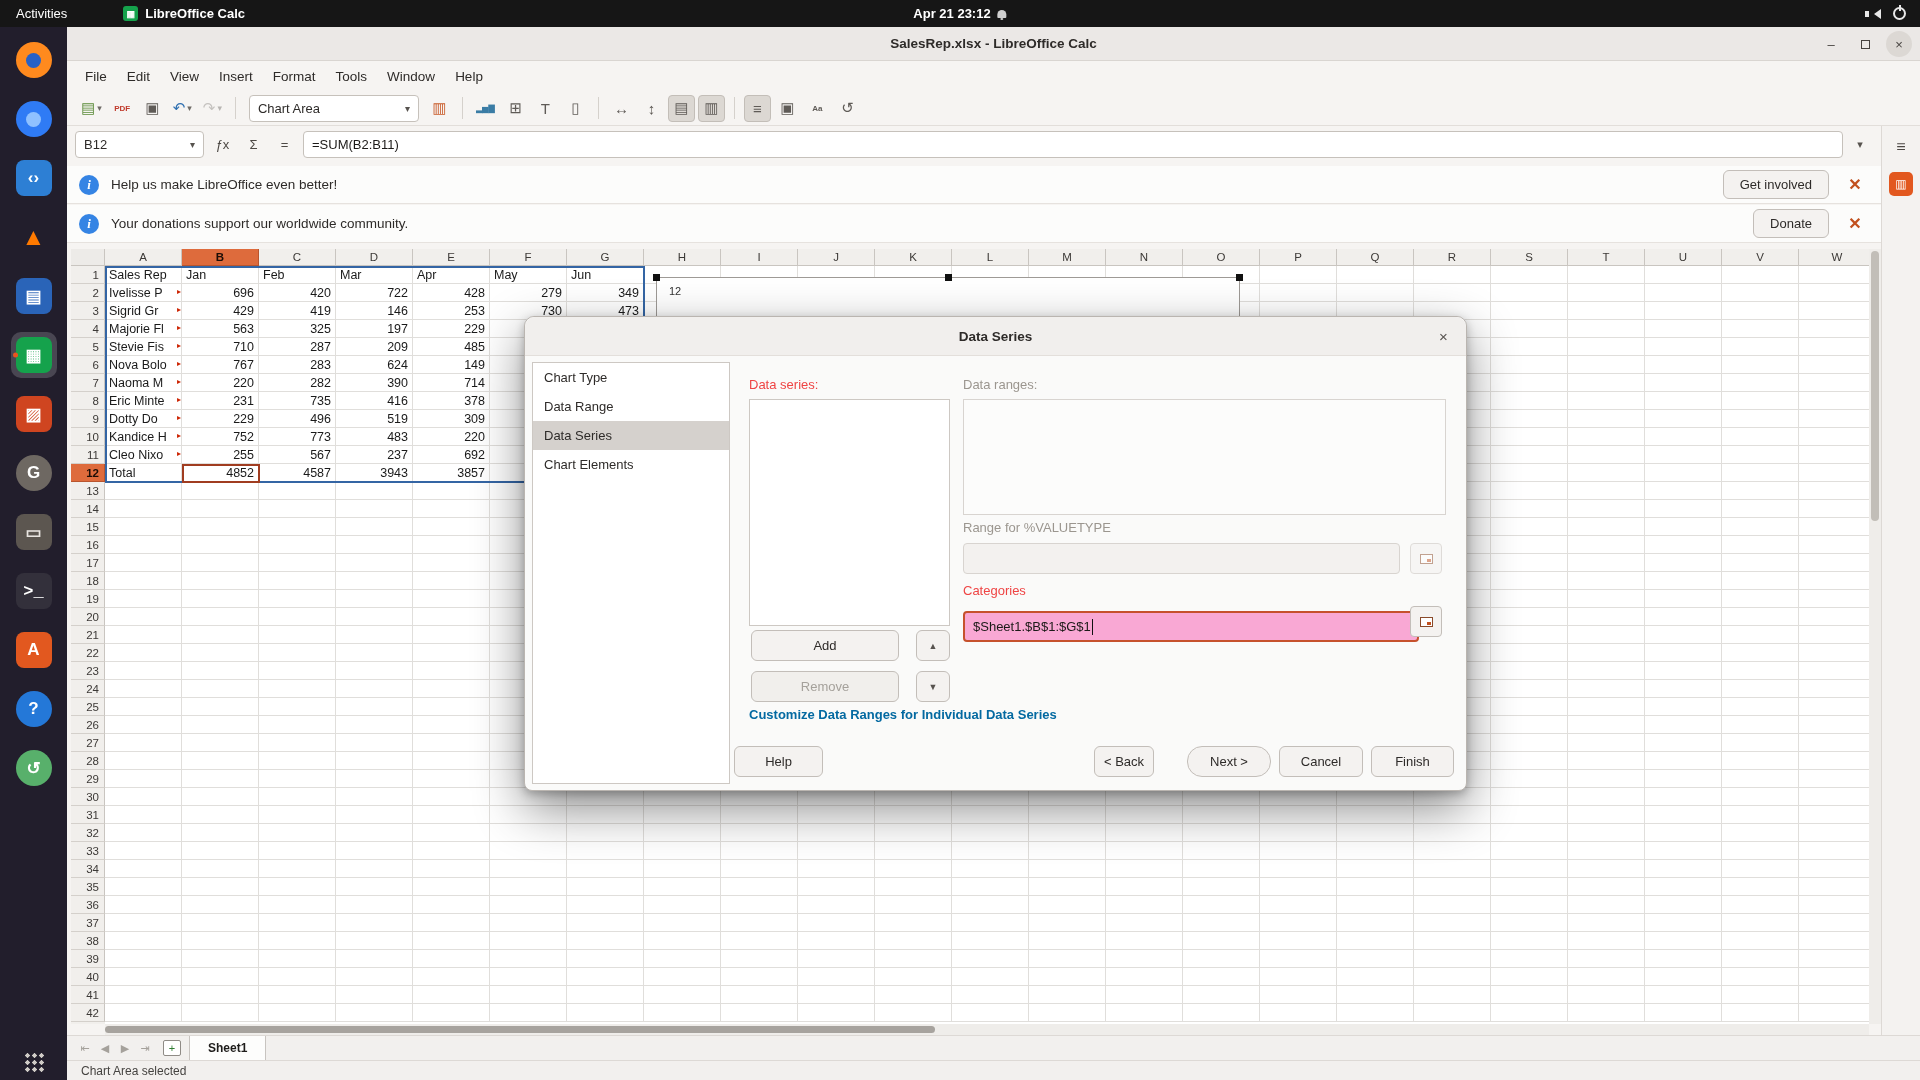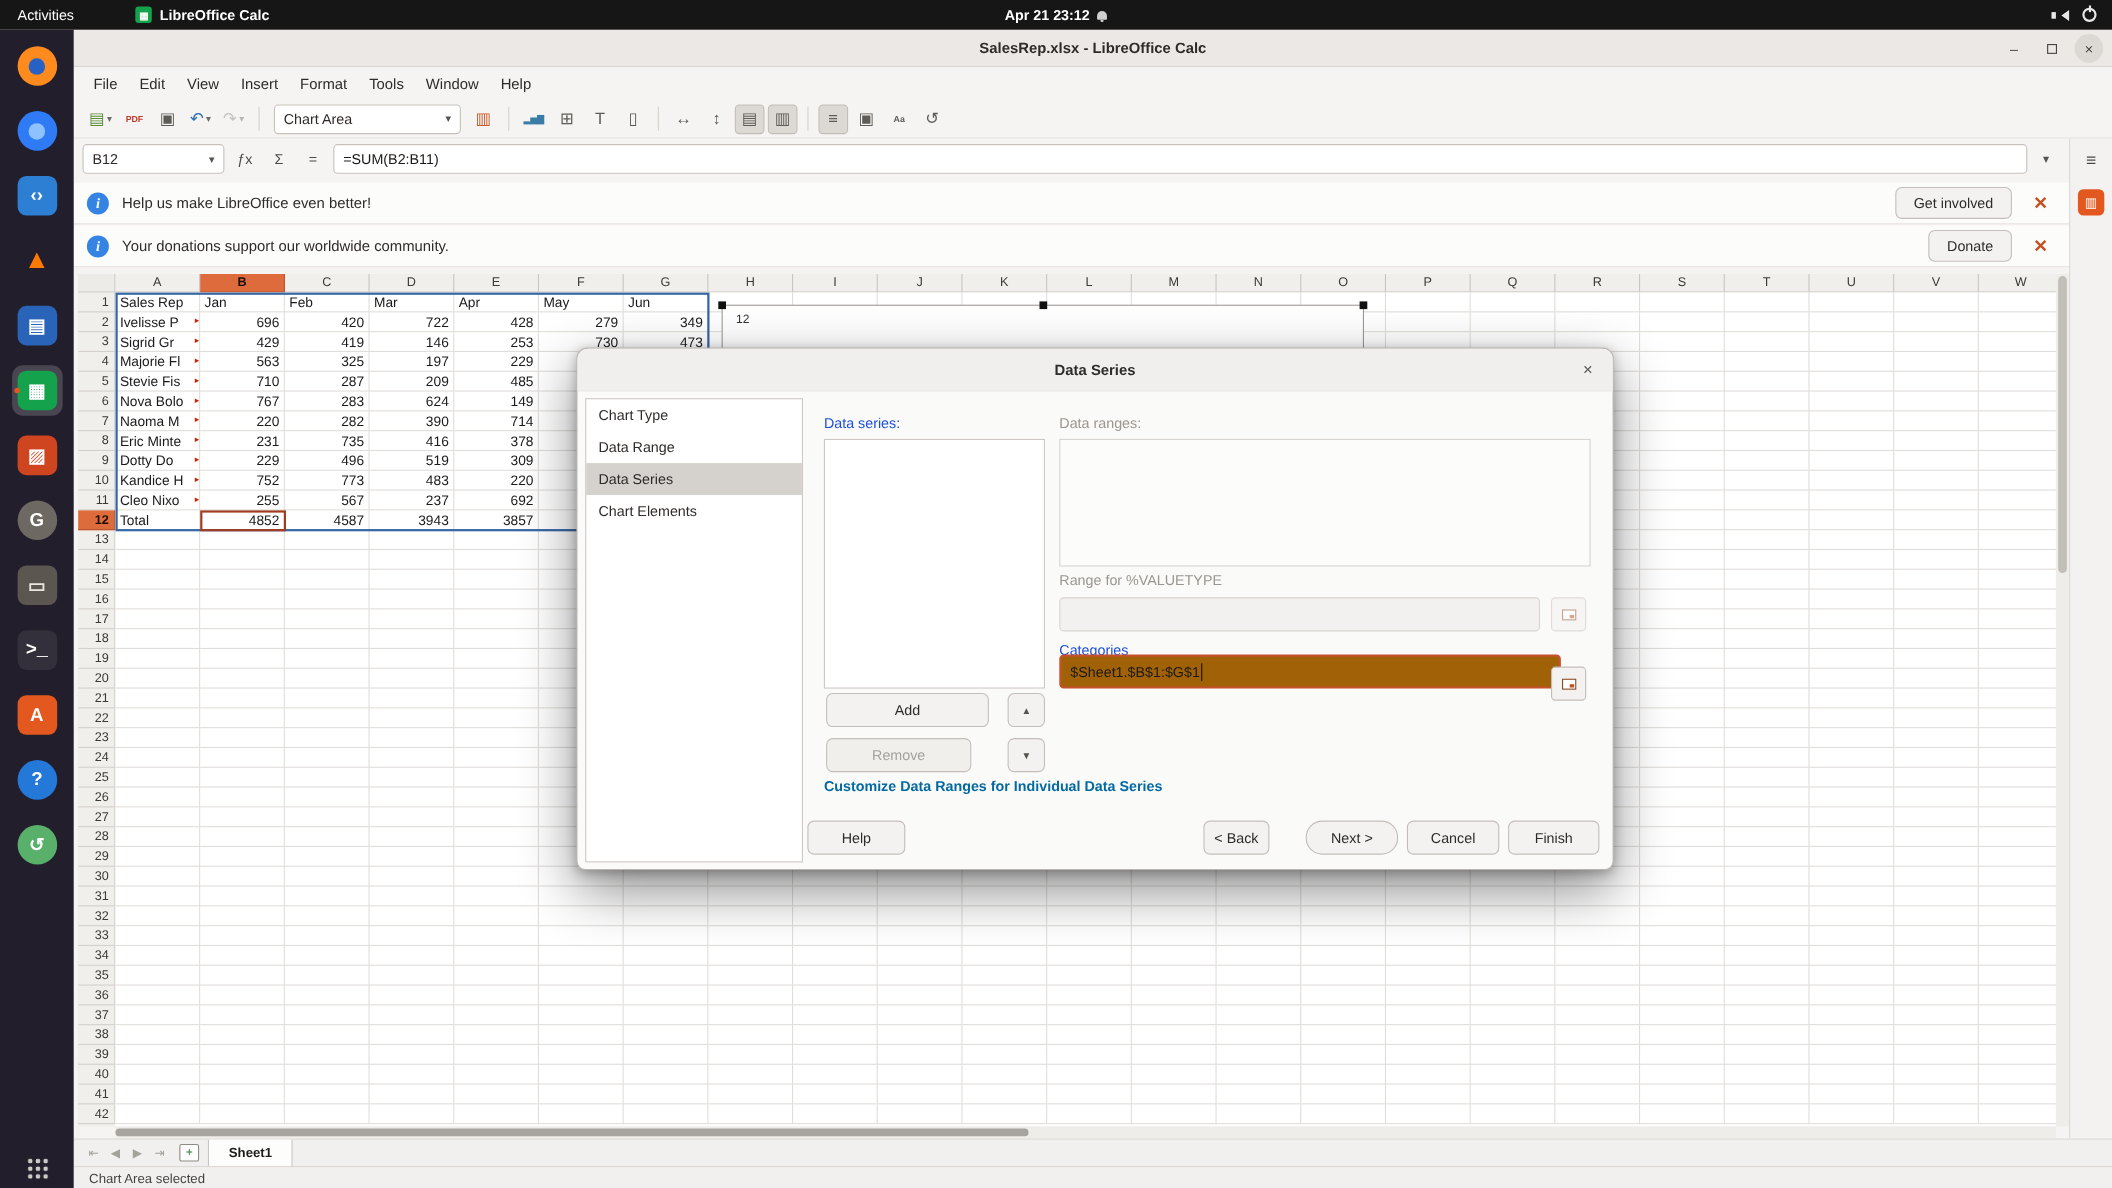--- a/index.html
+++ b/index.html
@@ -145,28 +145,28 @@
             border:1px solid #bab5b0; border-radius:10px 10px 8px 8px; z-index:40;
             box-shadow:0 18px 50px rgba(0,0,0,.45), 0 3px 10px rgba(0,0,0,.25); }
   .dlg-header { height:39px; background:#f1efed; border-radius:10px 10px 0 0; display:flex; align-items:center;
                 justify-content:center; position:relative; border-bottom:1px solid #e3dfdb; }
   .dlg-title { font-size:13.5px; font-weight:bold; color:#2e2b29; }
   .dlg-close { position:absolute; right:10px; top:7px; width:25px; height:25px; border-radius:50%; display:flex;
                align-items:center; justify-content:center; font-size:15px; color:#57534f; }
   .dlg-nav { position:absolute; left:7px; top:45px; width:198px; height:422px; background:#fff; border:1px solid #cdc8c3; }
   .nav-item { height:29px; display:flex; align-items:center; padding-left:11px; font-size:13px; color:#2e2b29; }
   .nav-item.sel { background:#d5d1cd; }
-  .dlg-label { position:absolute; font-size:13px; color:#1d4ed8; }
+  .dlg-label { position:absolute; font-size:13px; color:#ef4444; }
   .dlg-label.dim { color:#9b968f; }
   .series-list { position:absolute; left:224px; top:82px; width:201px; height:227px; background:#fff; border:1px solid #cdc8c3; }
   .ranges-list { position:absolute; left:438px; top:82px; width:483px; height:116px; background:#fcfcfb; border:1px solid #d8d4d0; }
   .dlg-input { position:absolute; height:31px; border-radius:4px; display:flex; align-items:center; padding:0 8px;
                font-size:13px; color:#1c1a18; }
   .dlg-input.disabled { left:438px; top:226px; width:437px; background:#f3f1ef; border:1px solid #d8d4d0; }
-  .dlg-input.focusfield { left:438px; top:278px; width:456px; background:#a16207; border:2px solid #c6512d; }
+  .dlg-input.focusfield { left:438px; top:294px; width:456px; background:#f9a8d4; border:2px solid #c6512d; }
   .caret { display:inline-block; width:1px; height:16px; background:#111; margin-left:1px; }
   .shrink { position:absolute; width:32px; height:31px; border-radius:4px; background:#f4f2f0; border:1px solid #c3beb9;
             display:flex; align-items:center; justify-content:center; }
   .shrink.disabled { opacity:.5; }
   .shrink .glyphbox { width:13px; height:10px; border:1px solid #8a4a2a; position:relative; background:#fff; }
   .shrink .glyphbox:after { content:""; position:absolute; right:1px; bottom:1px; width:4px; height:3px; background:#c2511f; }
   .dlg-btn { position:absolute; height:31px; background:#f4f2f0; border:1px solid #c3beb9; border-radius:6px;
              display:flex; align-items:center; justify-content:center; font-size:13px; color:#2e2b29; }
   .dlg-btn.disabled { color:#a5a19b; background:#f1efec; }
   .arrow-btn { position:absolute; width:34px; height:31px; background:#f4f2f0; border:1px solid #c3beb9;
@@ -1472,21 +1472,21 @@
     <div class="dlg-input focusfield">
       <span>$Sheet1.$B$1:$G$1</span>
         <span class="caret"></span>
     </div>
     <div class="shrink" style="left:885px;top:289px;">
         <span class="glyphbox"></span>
       </div>
 
     <div class="dlg-btn" style="left:226px;top:313px;width:148px;">Add</div>
     <div class="arrow-btn" style="left:391px;top:313px;">▲</div>
-    <div class="dlg-btn disabled" style="left:226px;top:354px;width:132px;">Remove</div>
+    <div class="dlg-btn disabled" style="left:226px;top:354px;width:148px;">Remove</div>
     <div class="arrow-btn" style="left:391px;top:354px;">▼</div>
 
     <span class="customize">Customize Data Ranges for Individual Data Series</span>
 
     <div class="dlg-btn btm-help">Help</div>
     <div class="dlg-btn btm-back">&lt; Back</div>
     <div class="dlg-btn btm-next">Next &gt;</div>
     <div class="dlg-btn btm-cancel">Cancel</div>
     <div class="dlg-btn btm-finish">Finish</div>
   </div>

